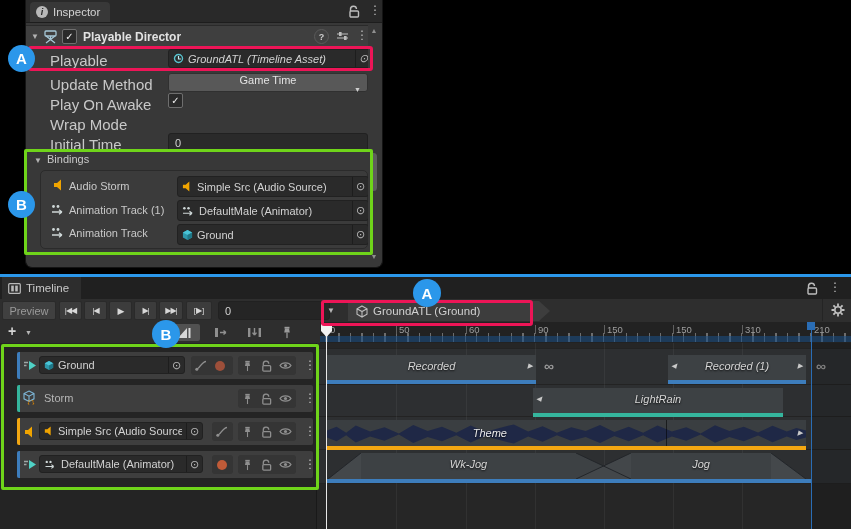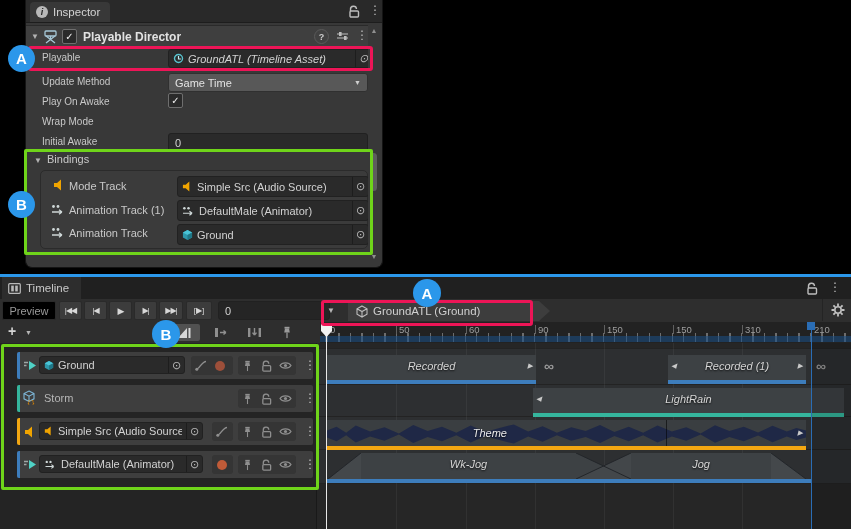--- a/index.html
+++ b/index.html
@@ -19,21 +19,21 @@
             font-weight:bold;font-size:9px;display:flex;align-items:center;justify-content:center;font-style:italic;}
   .kebab{color:#bdbdbd;font-size:12px;line-height:12px;}
   .comp-header{left:0;top:25px;width:345px;height:21px;background:#3f3f3f;
                border-top:1px solid #2a2a2a;border-bottom:1px solid #2a2a2a;}
   .foldout{color:#b2b2b2;font-size:8px;}
   .comp-title{font-weight:bold;font-size:12px;color:#e2e2e2;}
   .checkbox{width:13px;height:13px;background:#2a2a2a;border:1px solid #6e6e6e;border-radius:2px;
             color:#f0f0f0;font-size:10px;display:flex;align-items:center;justify-content:center;}
   .help-circle{width:13px;height:13px;border-radius:50%;background:#414141;border:1px solid #5a5a5a;
                color:#cdcdcd;font-size:9px;font-weight:bold;display:flex;align-items:center;justify-content:center;}
-  .row-label{left:16px;font-size:10px;color:#c8c8c8;}
+  .row-label{left:24px;font-size:15px;color:#c8c8c8;}
   .obj-field{background:#2a2a2a;border:1px solid #212121;border-radius:3px;height:17px;
              display:flex;align-items:center;gap:4px;padding:0 0 0 4px;overflow:hidden;}
   .obj-text{white-space:nowrap;overflow:hidden;flex:1;color:#d2d2d2;}
   .picker{width:15px;height:100%;border-left:1px solid #1d1d1d;display:flex;align-items:center;
           justify-content:center;color:#b9b9b9;font-size:11px;flex:none;}
   .dropdown{background:#585858;border:1px solid #303030;border-radius:3px;height:17px;
             display:flex;align-items:center;padding:0 6px;color:#e3e3e3;}
   .dd-arrow{margin-left:auto;font-size:7px;color:#d0d0d0;}
   .txt-field{background:#2a2a2a;border:1px solid #212121;border-radius:3px;height:17px;
              display:flex;align-items:center;padding:0 6px;color:#d2d2d2;}
@@ -137,44 +137,44 @@
     <div class="abs obj-field" style="left:142px;top:49px;width:198px;font-style:italic;">
       <svg width="11" height="11" viewBox="0 0 11 11">
         <circle cx="5.5" cy="5.5" r="4" fill="none" stroke="#57c2cd" stroke-width="1.4"></circle>
         <path d="M5.5,3 v3 h2.4" stroke="#bfeff3" stroke-width="1.2" fill="none"></path>
       </svg>
       <span class="obj-text">GroundATL (Timeline Asset)</span>
       <span class="picker">⊙</span>
     </div>
 
     <span class="abs row-label" style="top:76px;">Update Method</span>
-    <div class="abs dropdown" style="left:142px;top:73px;width:186px;">
+    <div class="abs dropdown" style="left:142px;top:73px;width:186px;flex-direction:column;">
       <span>Game Time</span>
       <span class="dd-arrow">▼</span>
     </div>
 
     <span class="abs row-label" style="top:96px;">Play On Awake</span>
     <span class="abs checkbox" style="left:142px;top:93px;">✓</span>
 
     <span class="abs row-label" style="top:116px;">Wrap Mode</span>
 
-    <span class="abs row-label" style="top:136px;">Initial Awake</span>
+    <span class="abs row-label" style="top:136px;">Initial Time</span>
     <div class="abs txt-field" style="left:142px;top:133px;width:186px;">
       <span>0</span>
     </div>
 
     <span class="abs foldout" style="left:8px;top:156px;">▼</span>
     <span class="abs" style="left:21px;top:153px;">Bindings</span>
 
     <div class="abs bind-box">
 
       <svg class="abs" style="left:12px;top:8px;" width="12" height="12" viewBox="0 0 12 12">
         <path d="M1,4 h3 l4,-3.5 v11 l-4,-3.5 h-3 z" fill="#f0a400"></path>
       </svg>
-      <span class="abs bind-label" style="left:28px;top:9px;">Mode Track</span>
+      <span class="abs bind-label" style="left:28px;top:9px;">Audio Storm</span>
       <div class="abs obj-field" style="left:136px;top:5px;width:186px;height:19px;">
         <svg width="11" height="11" viewBox="0 0 12 12">
           <path d="M1,4 h3 l4,-3.5 v11 l-4,-3.5 h-3 z" fill="#f0a400"></path>
         </svg>
         <span class="obj-text">Simple Src (Audio Source)</span>
         <span class="picker">⊙</span>
       </div>
 
       <svg class="abs" style="left:10px;top:32px;" width="14" height="12" viewBox="0 0 14 12">
         <circle cx="2.5" cy="3.5" r="1.4" fill="#cfd8d8"></circle>
@@ -233,21 +233,21 @@
         <span>Timeline</span>
       </div>
       <svg class="abs" style="left:806px;top:5px;" width="12" height="13" viewBox="0 0 12 13">
         <path d="M2.5,6 v-1.5 a3,3 0 0 1 6,-0.5" fill="none" stroke="#bdbdbd" stroke-width="1.4"></path>
         <rect x="2" y="6" width="8.5" height="6" rx="1" fill="none" stroke="#bdbdbd" stroke-width="1.4"></rect>
       </svg>
       <span class="abs kebab" style="left:829px;top:4px;">⋮</span>
     </div>
 
     <div class="abs tl-toolbar">
-      <div class="abs tbtn" style="left:2px;top:2px;width:54px;color:#9a9a9a;background:#000000;">
+      <div class="abs tbtn" style="left:2px;top:2px;width:54px;color:#9a9a9a;background:#404040;">
         <span>Preview</span>
       </div>
       <div class="abs tbtn" style="left:59px;top:2px;width:23px;">
           <span class="pb-glyph">|◀◀</span>
         </div>
       <div class="abs tbtn" style="left:84px;top:2px;width:23px;">
           <span class="pb-glyph">|◀</span>
         </div>
       <div class="abs tbtn" style="left:109px;top:2px;width:23px;">
           <span class="pb-glyph" style="font-size:9px;">▶</span>
@@ -525,21 +525,21 @@
       </div>
       <span class="abs inf" style="left:228px;top:15px;">∞</span>
       <div class="abs clip" style="left:352px;top:12px;width:138px;height:29px;">
         <span class="clip-label">Recorded (1)</span>
         <span class="clip-arrow" style="left:3px;">◀</span>
         <span class="clip-arrow" style="right:3px;">▶</span>
         <div class="underline" style="background:#3d7dbc;"></div>
       </div>
       <span class="abs inf" style="left:500px;top:15px;">∞</span>
 
-      <div class="abs clip" style="left:217px;top:45px;width:311px;height:29px;">
+      <div class="abs clip" style="left:217px;top:45px;width:250px;height:29px;">
         <span class="clip-label">LightRain</span>
         <span class="clip-arrow" style="left:3px;">◀</span>
         <div class="underline" style="background:#35b59d;"></div>
       </div>
 
       <div class="abs clip" style="left:11px;top:77px;width:479px;height:30px;background:#3a3e41;">
         <div class="waveform"></div>
         <div class="abs" style="left:339px;top:0;width:1px;height:26px;background:rgba(0,0,0,.55);"></div>
         <span class="clip-label" style="left:-32%;top:7px;color:#eaeaea;">Theme</span>
         <span class="clip-arrow" style="right:3px;top:9px;">▶</span>

